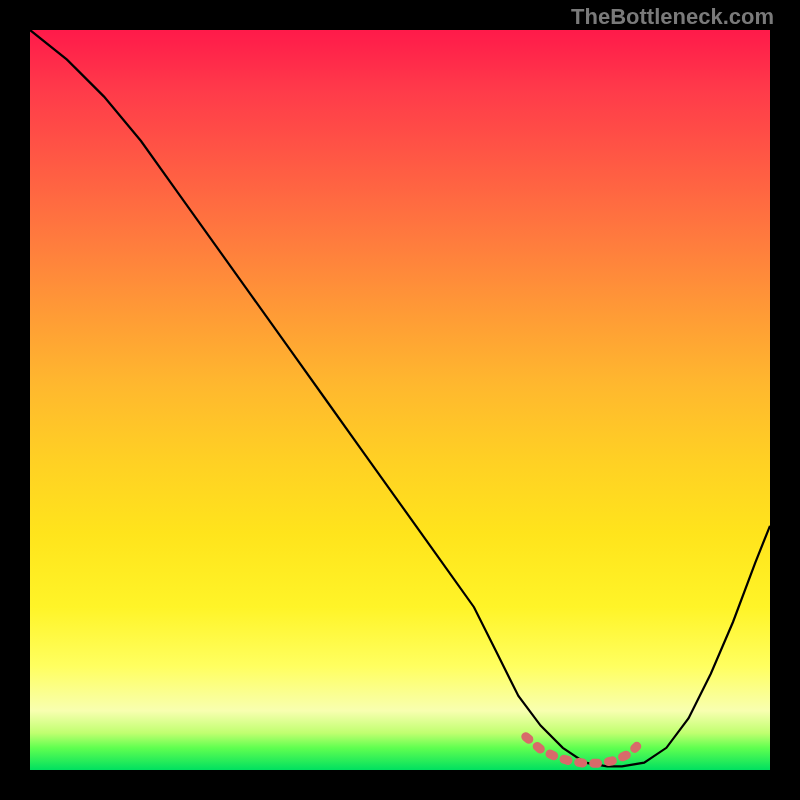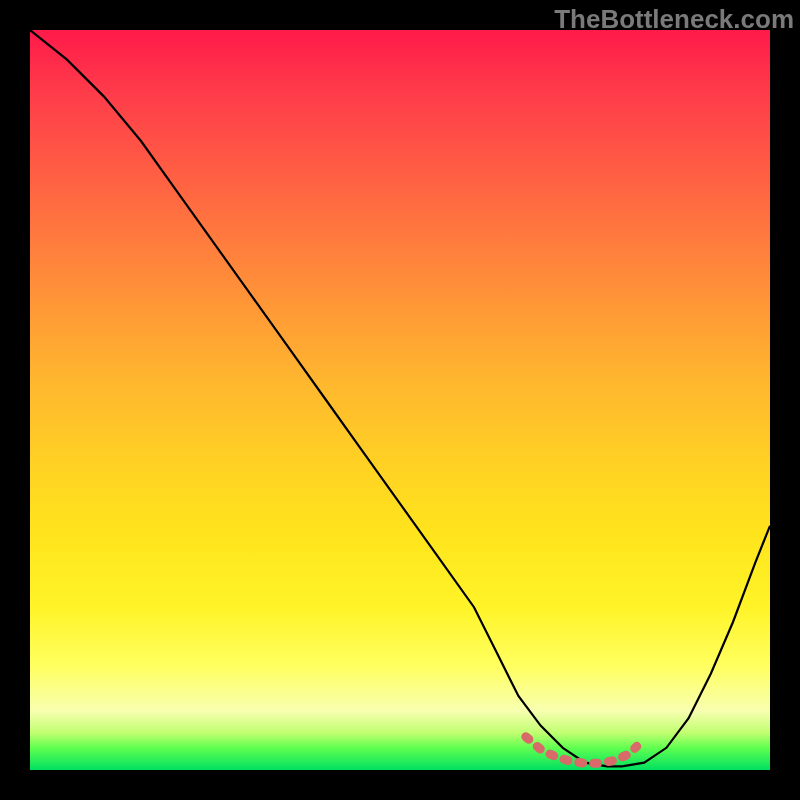--- a/index.html
+++ b/index.html
@@ -1,17 +1,17 @@
 <!DOCTYPE html>
 <html><head>
 <meta charset="utf-8">
 <style>
   * { margin: 0; padding: 0; box-sizing: border-box; }
   body { width: 800px; height: 800px; background: #000; position: relative; font-family: Arial, sans-serif; }
-  .attribution { position: absolute; top: 4px; right: 6px; color: #7a7a7a; font-size: 26px; font-weight: bold; }
+  .attribution { position: absolute; top: 4px; right: 26px; color: #7a7a7a; font-size: 22px; font-weight: bold; }
   .plot-area { position: absolute; top: 30px; left: 30px; width: 740px; height: 740px; }
   .gradient-bg { position: absolute; top: 0; left: 0; width: 100%; height: 100%;
     background: linear-gradient(to bottom,
       #ff1a4a 0%,
       #ff3a4a 8%,
       #ff5a44 18%,
       #ff7a3e 28%,
       #ff9a36 38%,
       #ffb82e 48%,
       #ffd024 58%,

